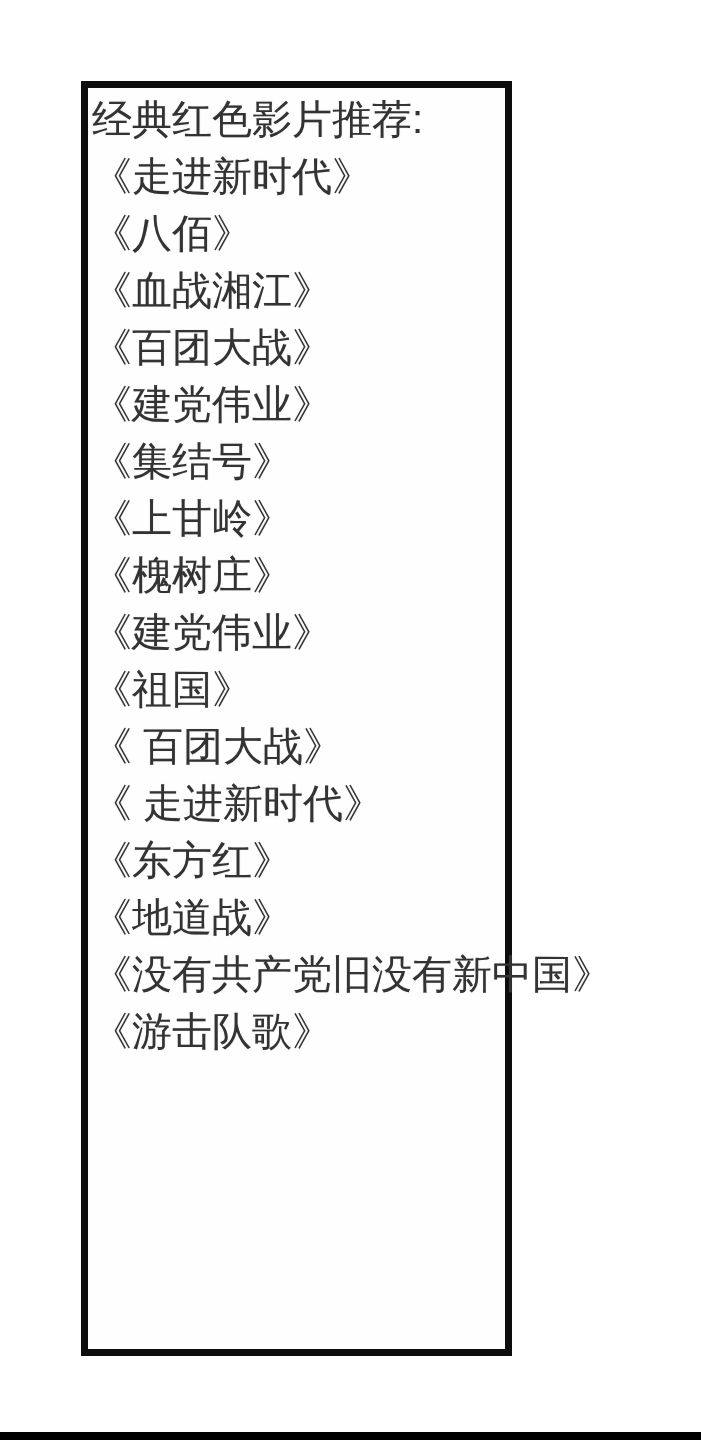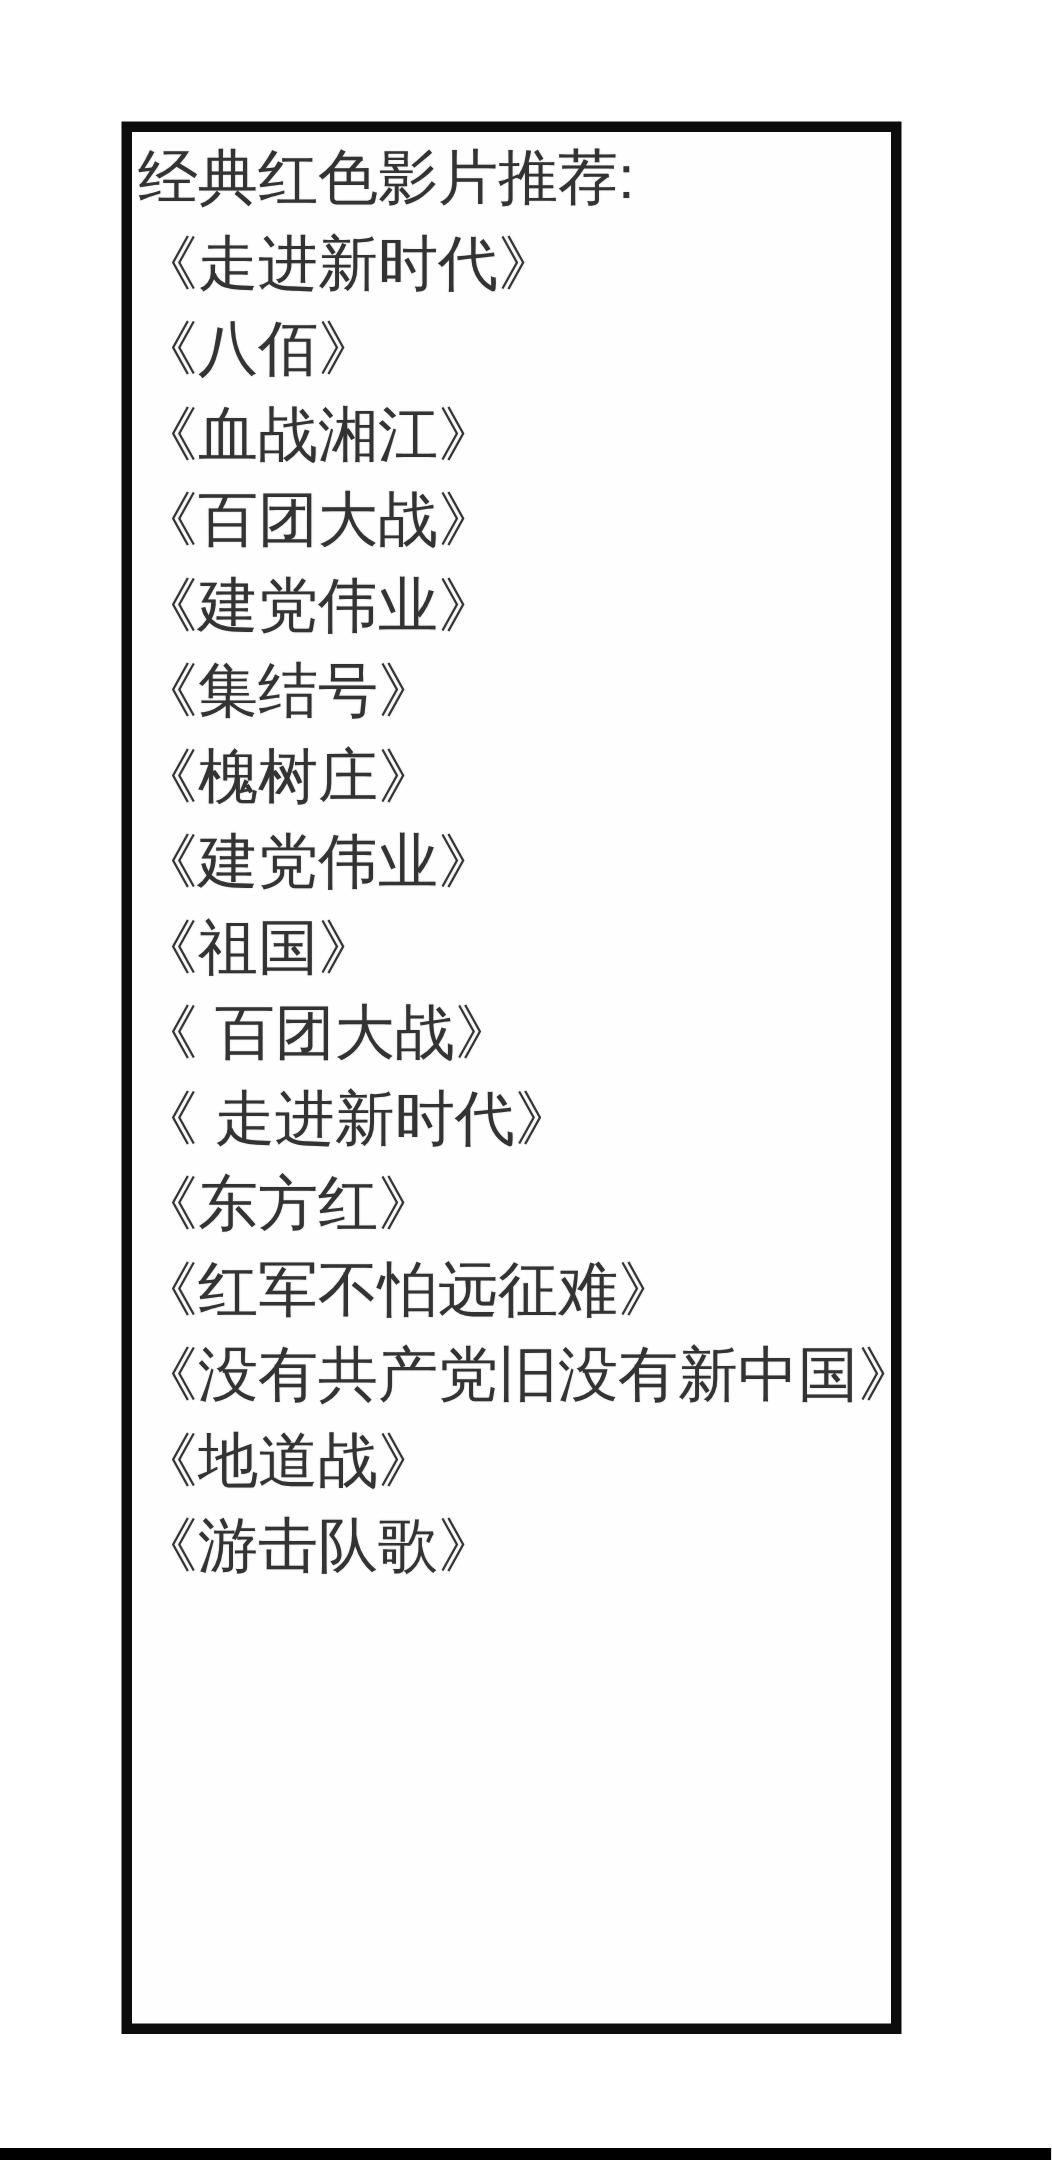--- a/index.html
+++ b/index.html
@@ -12,21 +12,21 @@
     width: 701px;
     height: 1440px;
     background: #ffffff;
     overflow: hidden;
     font-family: "Liberation Sans", sans-serif;
   }
   .box {
     position: absolute;
     left: 81px;
     top: 81px;
-    width: 520px;
+    width: 431px;
     height: 1275px;
     box-sizing: border-box;
     border: 7px solid #0d0d0d;
     background: #fefefe;
     padding: 3px 0 0 4px;
   }
   .line {
     font-size: 40px;
     line-height: 57px;
     color: #333333;
@@ -48,28 +48,28 @@
 <div class="page">
   <div class="box">
 
     <div class="line heading">经典红色影片推荐:</div>
     <div class="line">《走进新时代》</div>
     <div class="line">《八佰》</div>
     <div class="line">《血战湘江》</div>
     <div class="line">《百团大战》</div>
     <div class="line">《建党伟业》</div>
     <div class="line">《集结号》</div>
+    <div class="line">《上甘岭》</div>
     <div class="line">《槐树庄》</div>
 
     <div class="line">《建党伟业》</div>
     <div class="line">《祖国》</div>
     <div class="line">《 百团大战》</div>
     <div class="line">《 走进新时代》</div>
     <div class="line">《东方红》</div>
-    <div class="line">《红军不怕远征难》</div>
+    <div class="line">《地道战》</div>
     <div class="line">《没有共产党旧没有新中国》</div>
-    <div class="line">《地道战》</div>
     <div class="line">《游击队歌》</div>
 
   </div>
 
   <div class="bottom-bar"></div>
 </div>
 
 </body></html>

